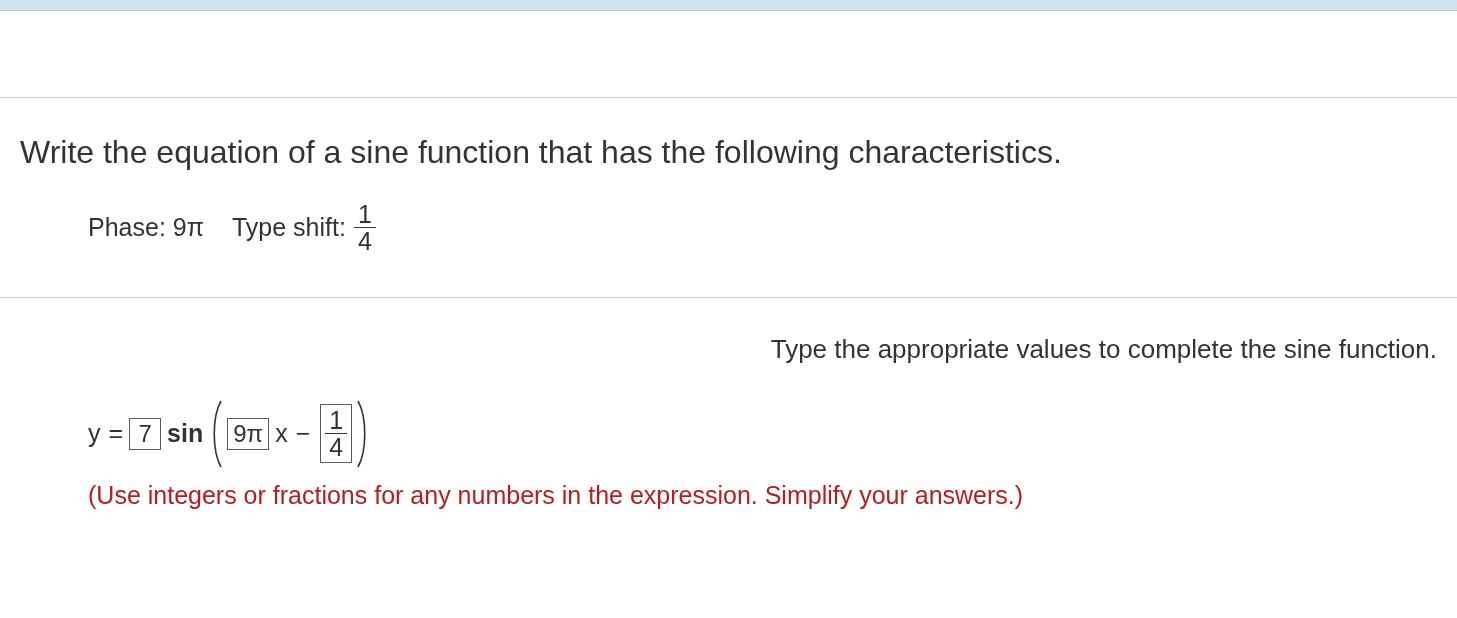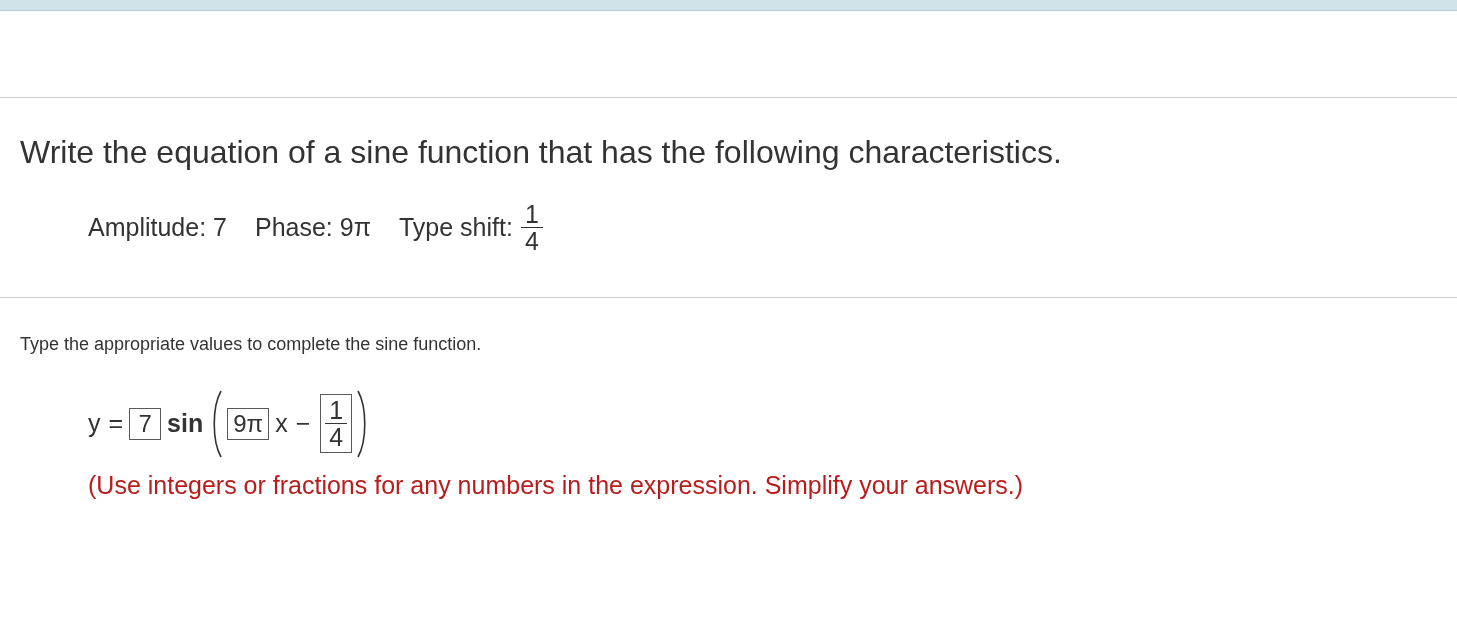--- a/index.html
+++ b/index.html
@@ -41,23 +41,24 @@
     display: inline-flex;
     flex-direction: column;
     align-items: center;
     vertical-align: middle;
     line-height: 1.05;
     font-size: 25px;
   }
   .frac .num { border-bottom: 1.5px solid #333; padding: 0 4px; }
   .frac .den { padding: 0 4px; }
   .instruction2 {
-    font-size: 18px;
+    font-size: 26px;
     color: #333;
     margin: 18px 0 34px 0;
+    text-align: right;
   }
   .answer-line {
     margin-left: 68px;
     display: flex;
     align-items: center;
     font-size: 25px;
     color: #333;
     height: 70px;
   }
   .eq-y { margin-right: 4px; }
@@ -103,24 +104,20 @@
 <body>
 
 <div class="top-bar"></div>
 <div class="spacer"></div>
 
 <div class="section">
   <div class="prompt">Write the equation of a sine function that has the following characteristics.</div>
 
   <div class="given">
     <span class="lbl">
-      <span>Amplitude:</span>
-      <span>7</span>
-    </span>
-    <span class="lbl">
       <span>Phase:</span>
       <span>9π</span>
     </span>
     <span class="lbl" style="display:flex;align-items:center;gap:8px;">
       <span>Type shift:</span>
       <span class="frac">
         <span class="num">1</span>
         <span class="den">4</span>
       </span>
     </span>

